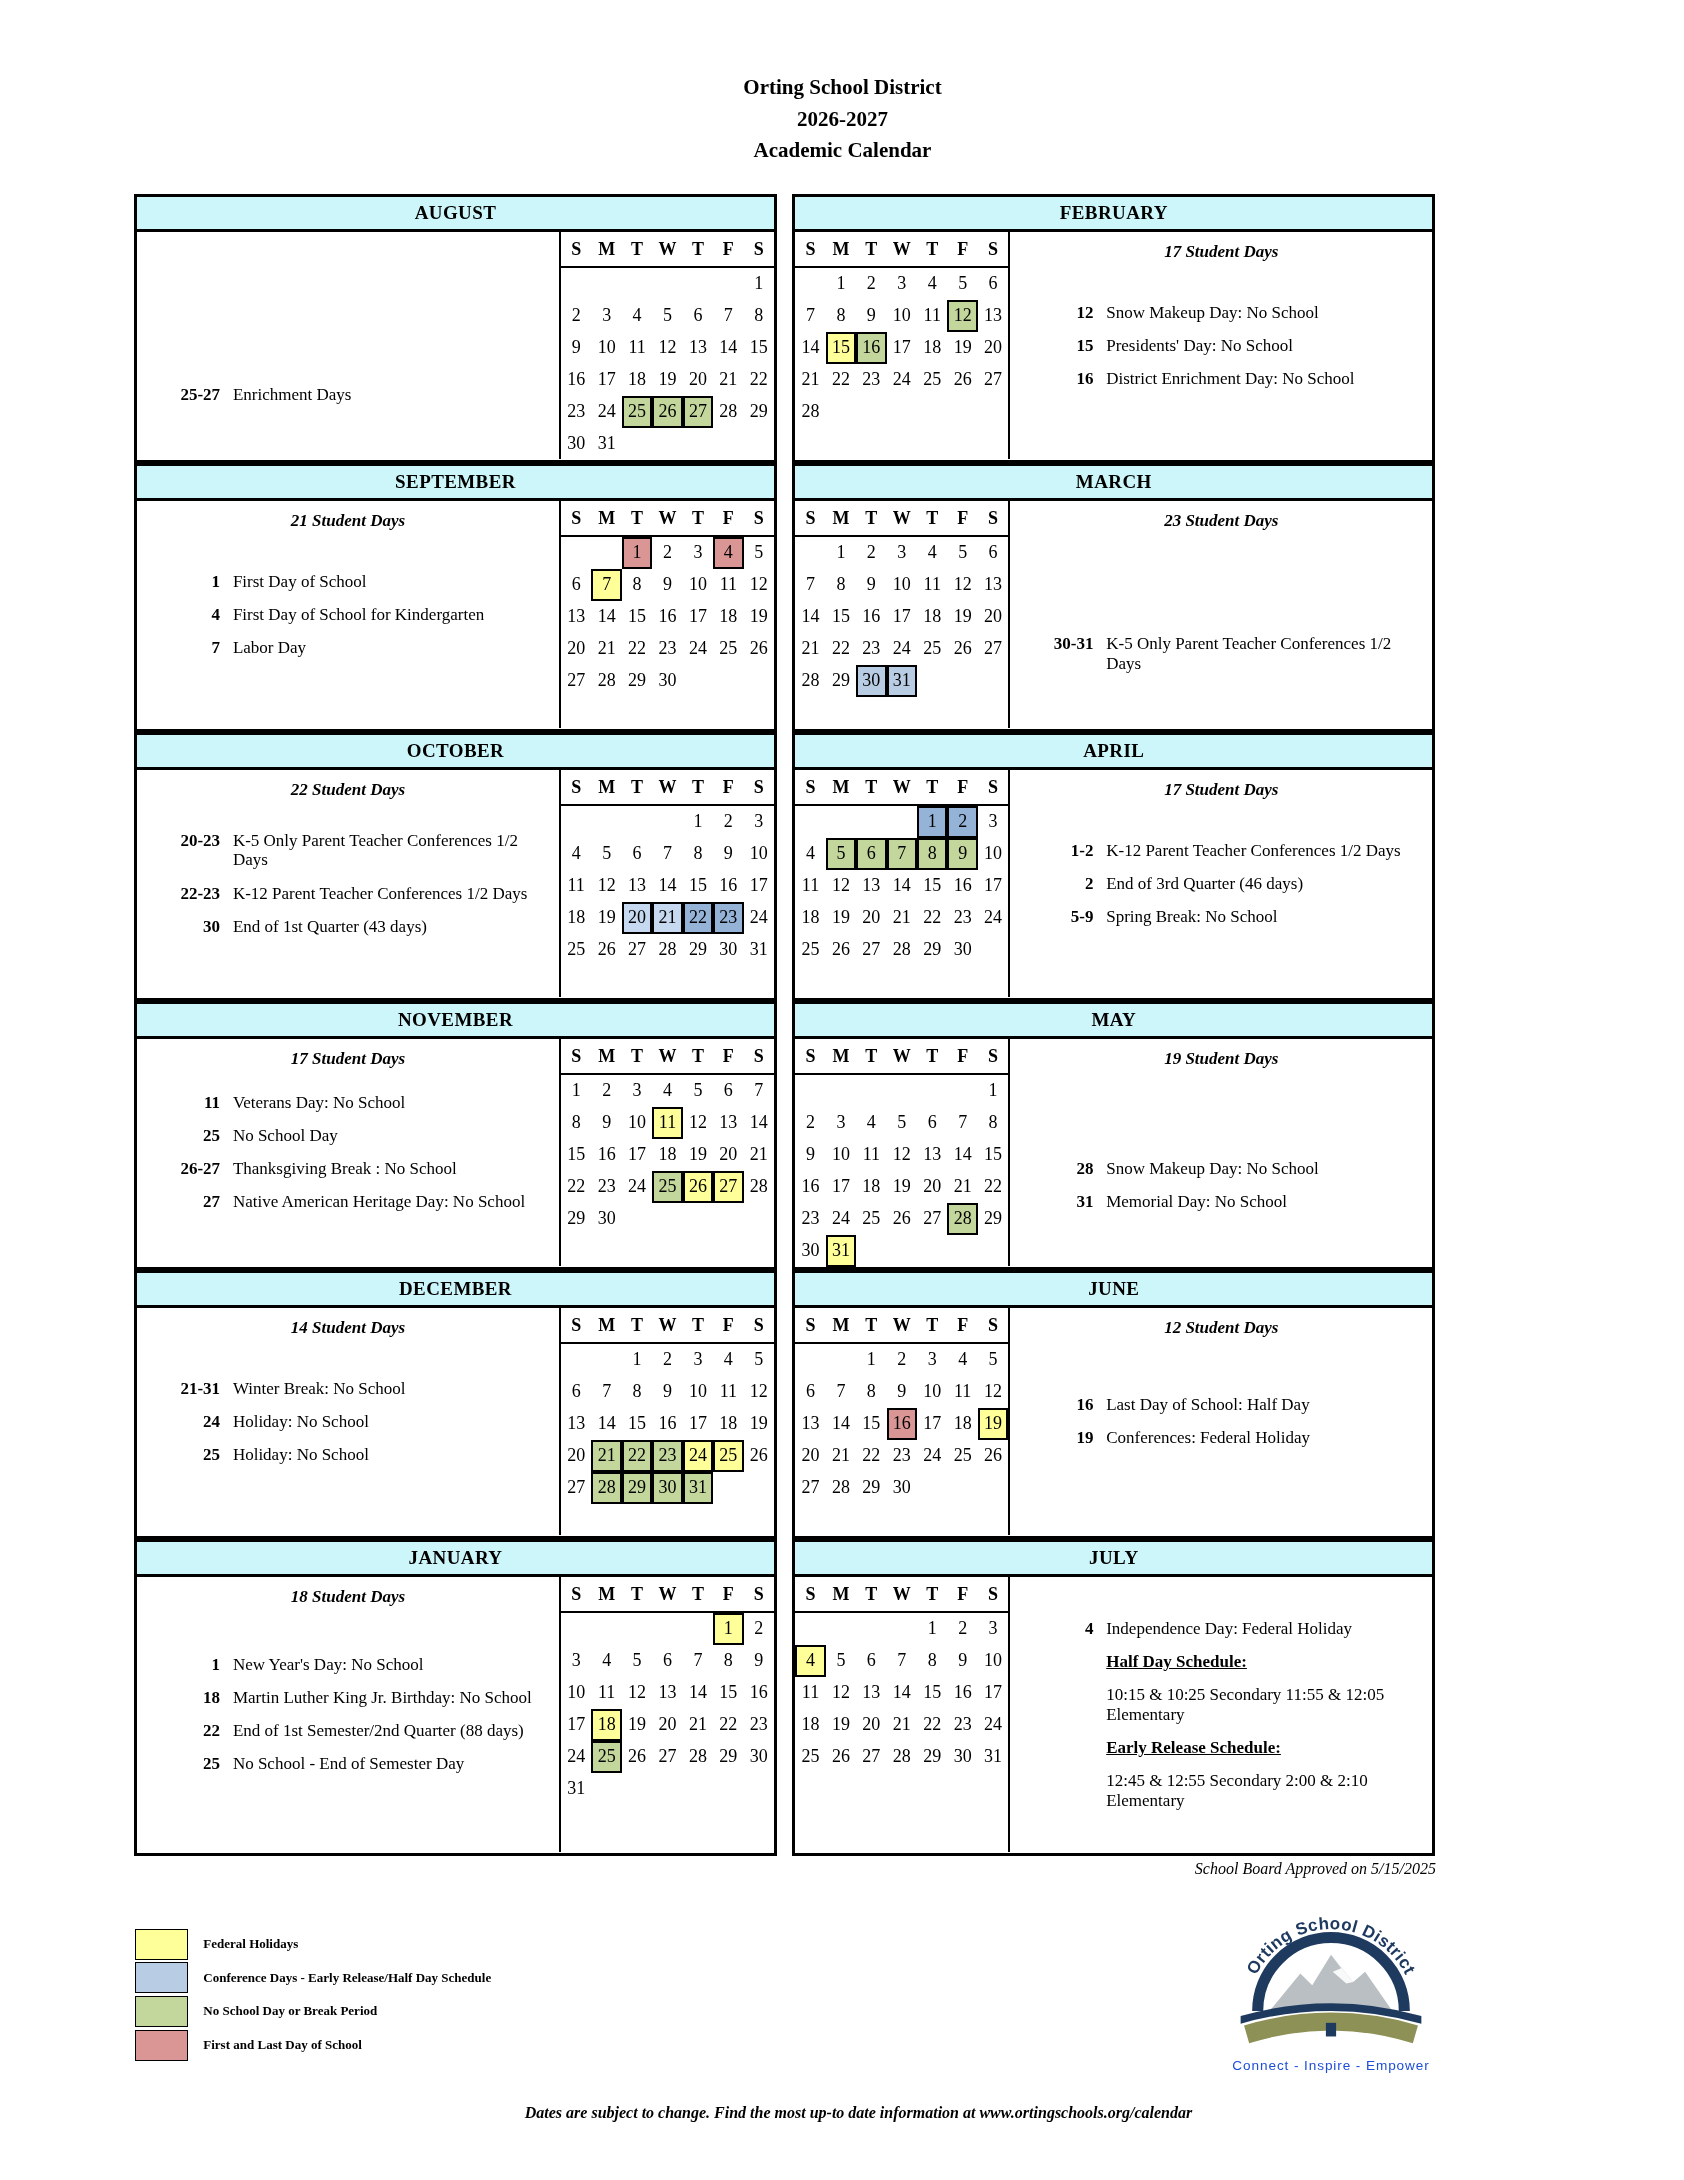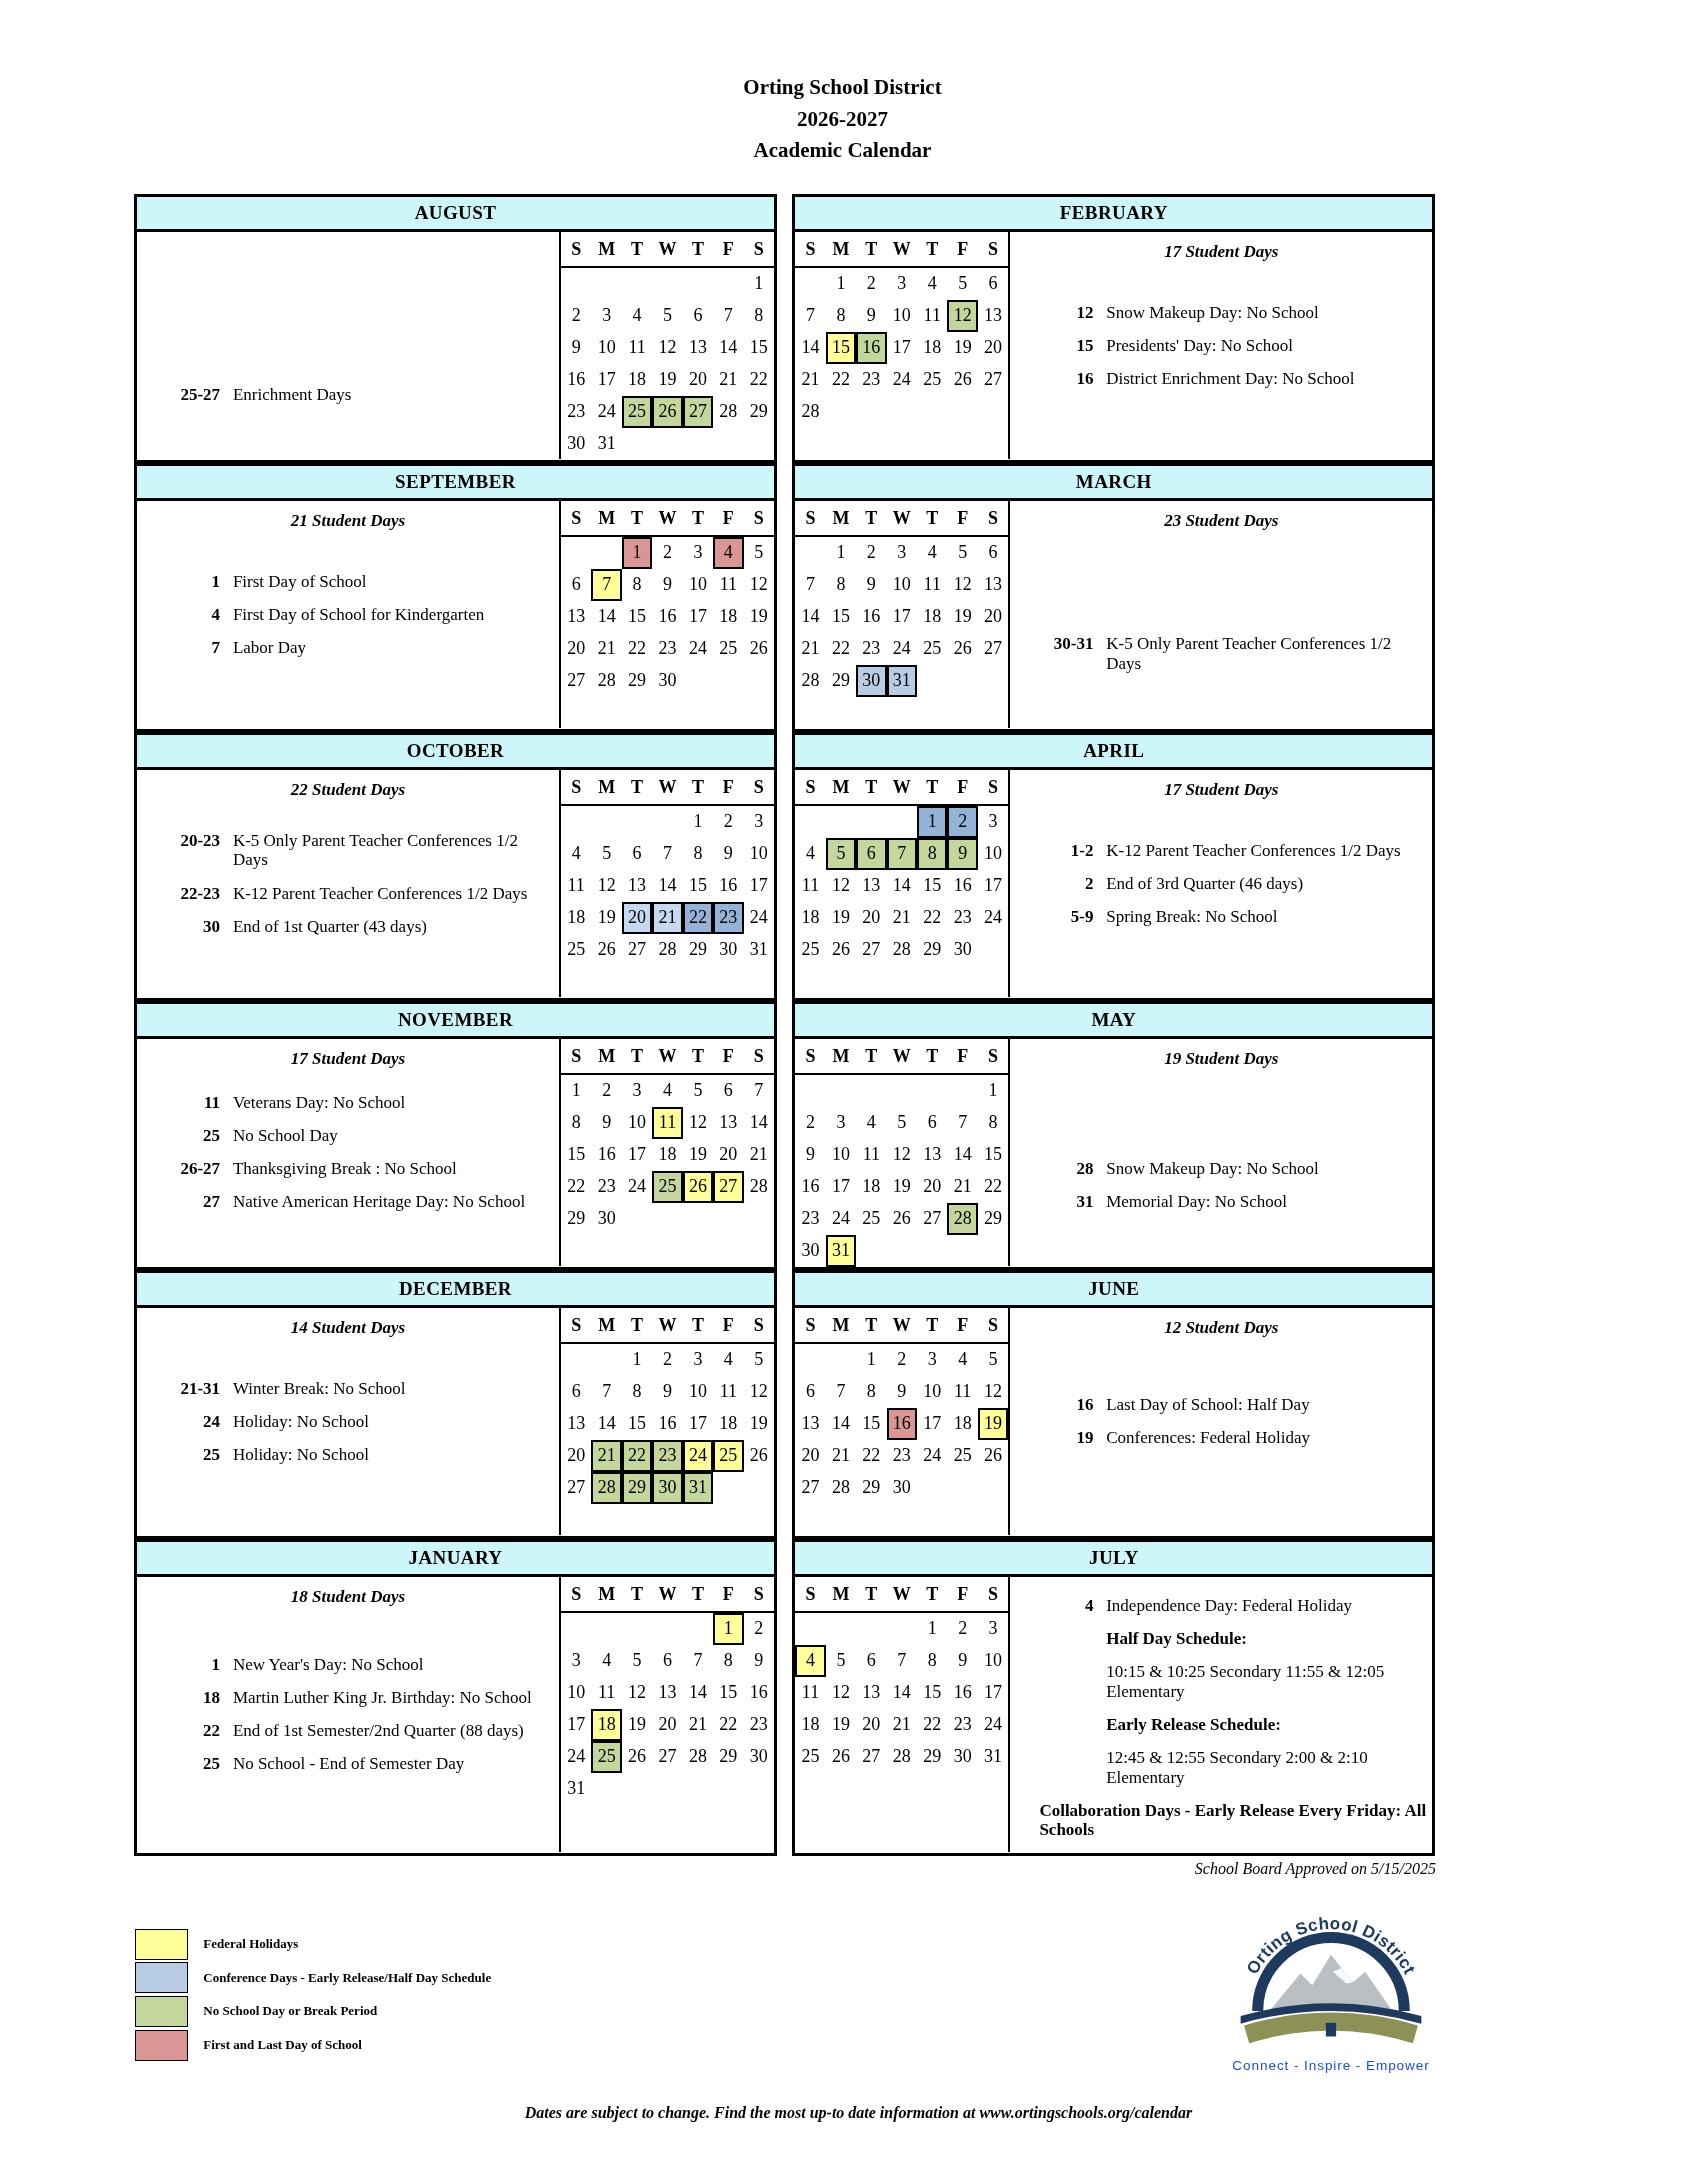--- a/index.html
+++ b/index.html
@@ -33,21 +33,21 @@
   .notes-area{flex:1;position:relative;display:flex;flex-direction:column;
               box-sizing:border-box;padding:0 5.1px;}
   .student-days{position:absolute;top:10.2px;left:0;right:0;text-align:center;
                 font-weight:bold;font-style:italic;font-size:17px;}
   .notes-list{display:flex;flex-direction:column;flex:1;}
   .pos-middle{justify-content:center;}
   .pos-bottom{justify-content:flex-end;padding-bottom:48px;}
   .note-row{display:flex;align-items:baseline;margin:6.8px 0;font-size:17px;line-height:1.15;}
   .note-day{flex:0 0 78px;text-align:right;font-weight:bold;}
   .note-text{margin-left:12.8px;}
-  .note-heading{font-weight:bold;}
+  .note-heading{font-weight:bold;text-decoration:underline;}
   .note-wide{display:block;font-weight:bold;font-size:17px;margin:6.8px 0 0 24px;line-height:1.15;}
 
   
   .approved{position:absolute;left:134px;width:1302px;top:1860px;text-align:right;
             font-style:italic;font-size:16px;}
   .footer{position:absolute;left:16px;width:100%;top:2104px;text-align:center;
           font-weight:bold;font-style:italic;font-size:16px;}
 
   
   .legend{position:absolute;left:135px;top:1928px;}
@@ -1038,21 +1038,20 @@
                 <span class="note-text">10:15 &amp; 10:25 Secondary  11:55 &amp; 12:05 Elementary</span>
               </div>
               <div class="note-row">
                 <span class="note-day"></span>
                 <span class="note-text note-heading">Early Release Schedule:</span>
               </div>
               <div class="note-row">
                 <span class="note-day"></span>
                 <span class="note-text">12:45 &amp; 12:55 Secondary  2:00 &amp; 2:10 Elementary</span>
               </div>
-              <div class="note-wide">Collaboration Days - Early Release Every Friday: All Schools</div>
             </div>
           </div>
         </div>
       </div>
     </div>
 
   <div class="approved">School Board Approved on 5/15/2025</div>
 
   <div class="legend" id="legend">
       <div class="legend-row">

